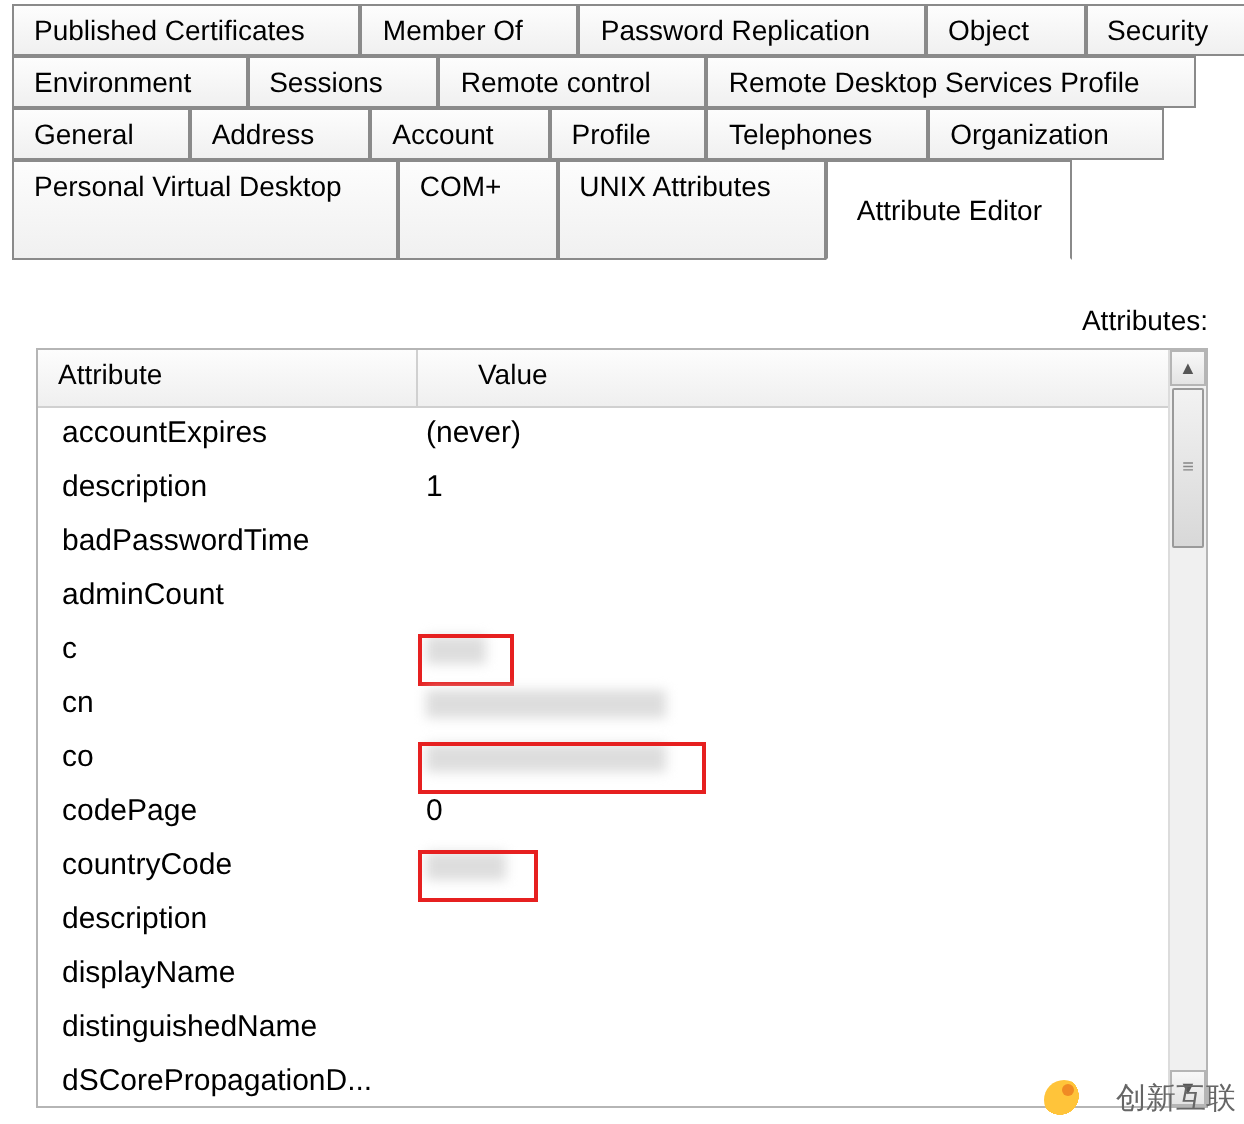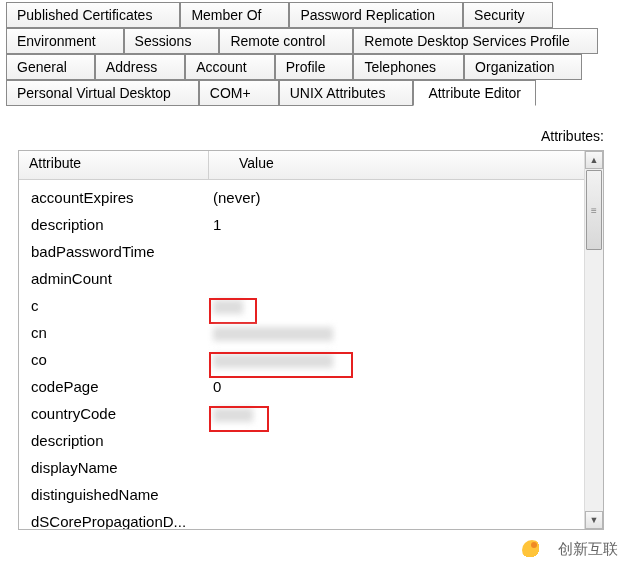--- a/index.html
+++ b/index.html
@@ -32,21 +32,21 @@
     margin-right: 0px;
     font-size: 14px;
     line-height: 20px;
     cursor: pointer;
     position: relative;
   }
   .tab.active {
     background: #fff;
     border-bottom: 1px solid #fff;
     font-size: 14px;
-    padding: 2px 14px;
+    padding: 14px 14px;
     z-index: 2;
   }
   .content {
     padding: 22px 18px 0 18px;
   }
   .label {
     font-size: 14px;
     margin-bottom: 6px;
     text-align: right;
   }
@@ -77,21 +77,21 @@
     top: 28px;
     left: 0;
     right: 18px;
     bottom: 0;
     overflow: hidden;
     font-size: 15px;
   }
   .row {
     display: flex;
     height: 27px;
-    align-items: flex-end;
+    align-items: center;
   }
   .cell-attr {
     width: 190px;
     padding-left: 12px;
     box-sizing: border-box;
     white-space: nowrap;
     overflow: hidden;
     text-overflow: ellipsis;
   }
   .cell-val {
@@ -181,20 +181,21 @@
   }
 </style>
 </head>
 <body>
 
 <div class="tab-area">
   <div class="tab-row" id="tabrow1">
       <div class="tab">Published Certificates</div>
       <div class="tab">Member Of</div>
       <div class="tab">Password Replication</div>
+      <div class="tab">Object</div>
       <div class="tab">Security</div>
     </div>
   <div class="tab-row" id="tabrow2">
       <div class="tab">Environment</div>
       <div class="tab">Sessions</div>
       <div class="tab">Remote control</div>
       <div class="tab">Remote Desktop Services Profile</div>
     </div>
   <div class="tab-row" id="tabrow3">
       <div class="tab">General</div>

